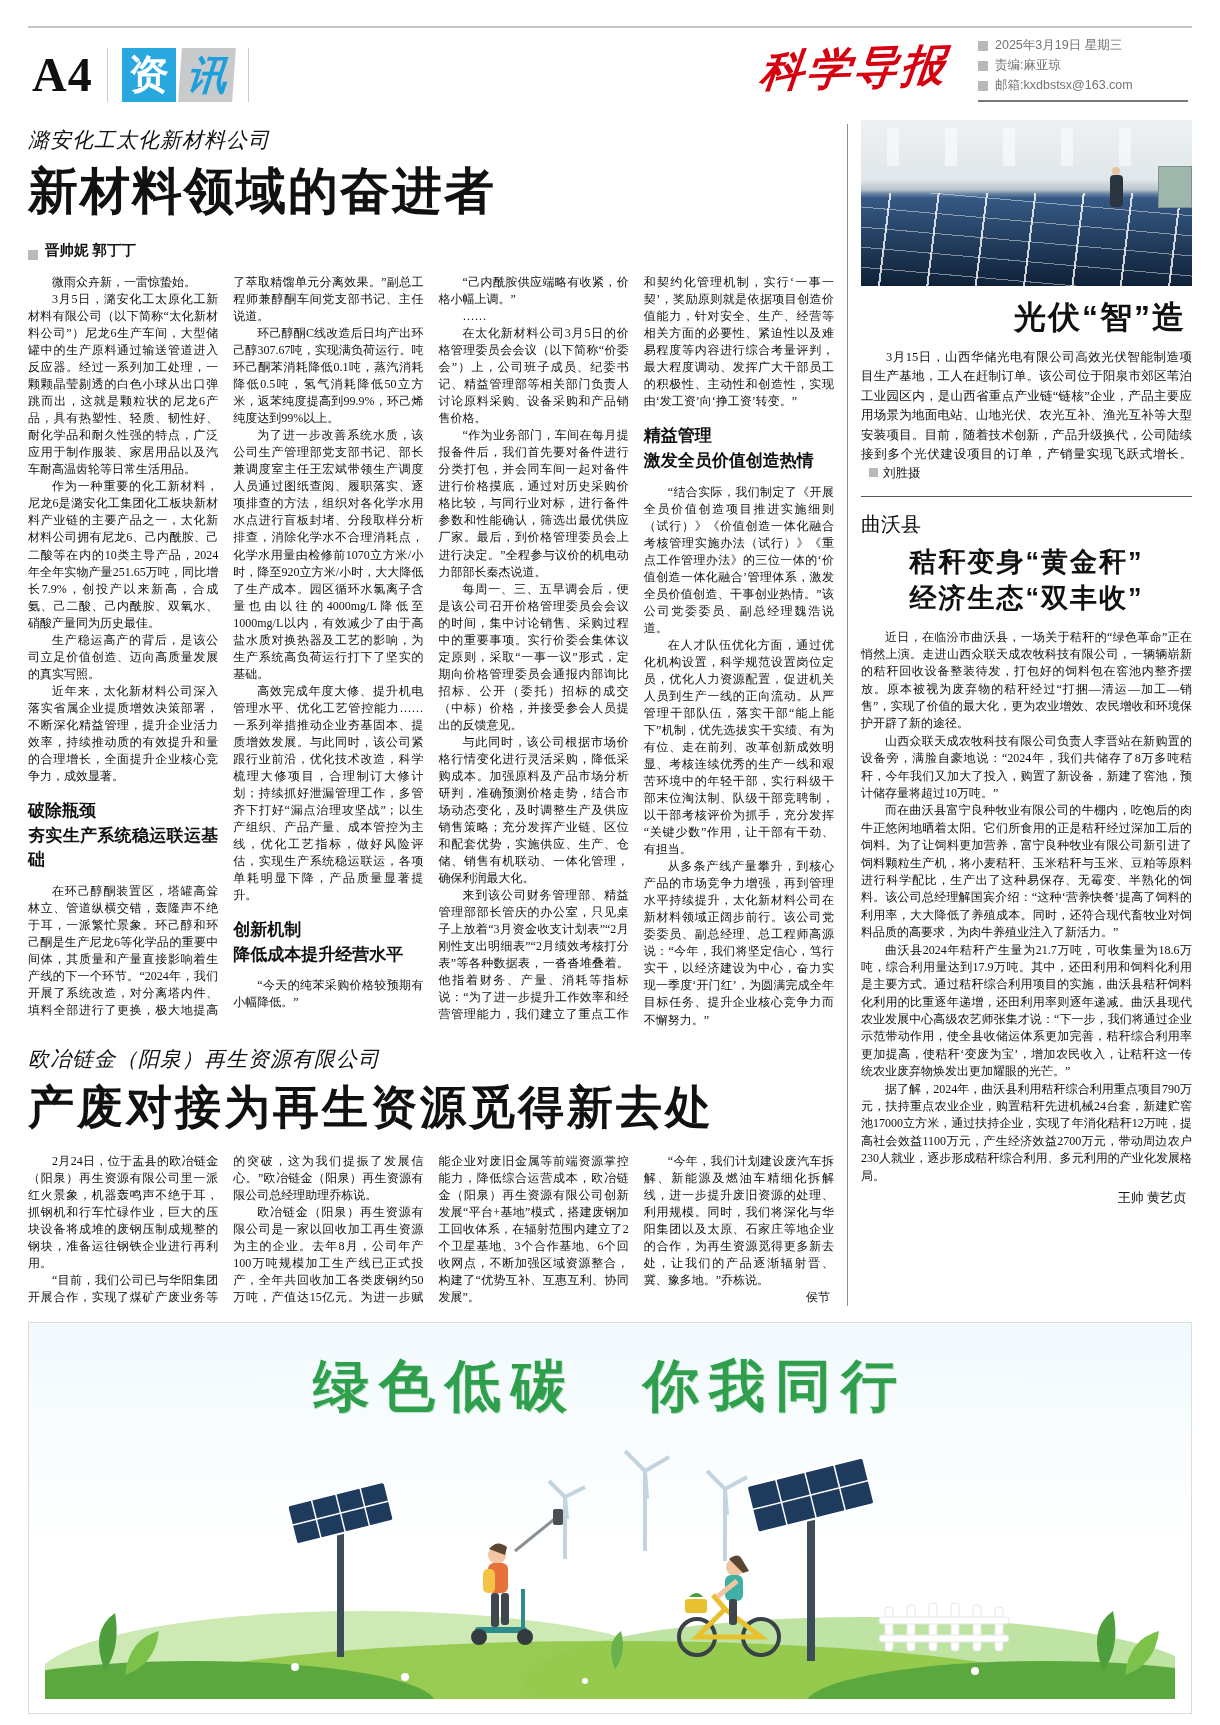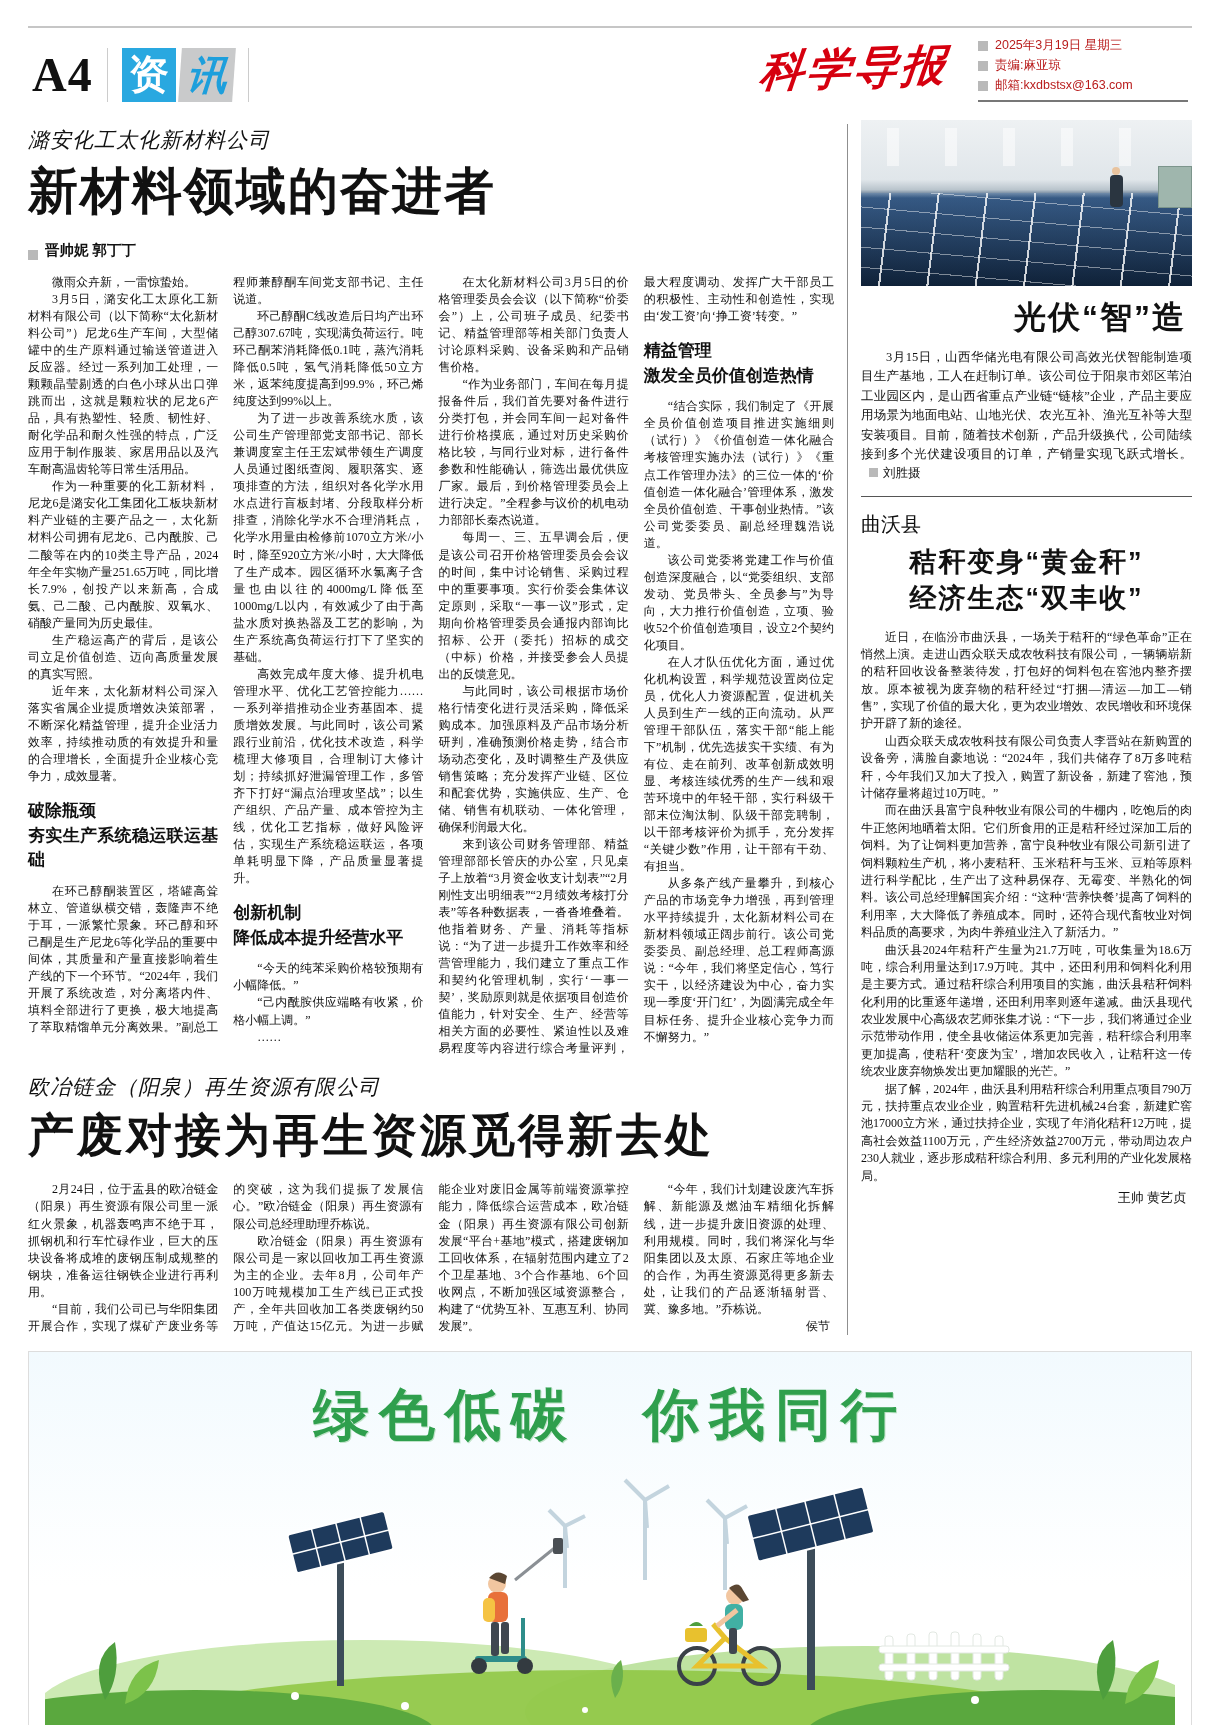--- a/index.html
+++ b/index.html
@@ -13,21 +13,21 @@
   .header-left { display:flex; align-items:center; }
   .page-no { font-size:48px; font-weight:bold; font-family:"Liberation Serif",serif; letter-spacing:1px; padding-right:14px; }
   .section-blocks { display:flex; gap:4px; border-left:1px solid #ccc; border-right:1px solid #ccc; padding:0 14px; }
   .sec-sq { width:54px; height:54px; display:flex; align-items:center; justify-content:center;
             font-size:40px; font-weight:bold; font-family:"DejaVu Sans",sans-serif; }
   .sec-sq.blue { background:#29a8e0; color:#fff; }
   .sec-sq.gray { background:#c9cacb; color:#1d9fdc; font-style:italic; transform:skewX(-4deg); }
   .header-right { display:flex; align-items:center; gap:30px; }
   .masthead { color:#d6000f; font-size:44px; font-weight:bold; font-style:italic;
               transform:rotate(-2deg) skewX(-8deg); letter-spacing:3px; font-family:"DejaVu Serif",serif; }
-  .pub-info { font-family:"Liberation Sans",sans-serif; font-size:12.5px; color:#b91c1c;
+  .pub-info { font-family:"Liberation Sans",sans-serif; font-size:12.5px; color:#737373;
               border-bottom:2px solid #777; padding-bottom:6px; min-width:210px; }
   .pub-info .row { margin-top:3px; display:flex; align-items:center; }
   .sq { width:10px; height:10px; background:#b9b9b9; display:inline-block; margin-right:7px; flex:0 0 auto; }
 
   
   .content { display:flex; margin-top:10px; }
   .main-col { width:806px; }
   .divider-v { width:1px; background:#8f8f8f; margin:4px 13px 0; }
   .right-col { flex:1; min-width:0; }
 
@@ -147,21 +147,20 @@
           <p>“己内酰胺供应端略有收紧，价格小幅上调。”</p>
           <p>……</p>
           <p>在太化新材料公司3月5日的价格管理委员会会议（以下简称“价委会”）上，公司班子成员、纪委书记、精益管理部等相关部门负责人讨论原料采购、设备采购和产品销售价格。</p>
           <p>“作为业务部门，车间在每月提报备件后，我们首先要对备件进行分类打包，并会同车间一起对备件进行价格摸底，通过对历史采购价格比较，与同行业对标，进行备件参数和性能确认，筛选出最优供应厂家。最后，到价格管理委员会上进行决定。”全程参与议价的机电动力部部长秦杰说道。</p>
           <p>每周一、三、五早调会后，便是该公司召开价格管理委员会会议的时间，集中讨论销售、采购过程中的重要事项。实行价委会集体议定原则，采取“一事一议”形式，定期向价格管理委员会通报内部询比招标、公开（委托）招标的成交（中标）价格，并接受参会人员提出的反馈意见。</p>
           <p>与此同时，该公司根据市场价格行情变化进行灵活采购，降低采购成本。加强原料及产品市场分析研判，准确预测价格走势，结合市场动态变化，及时调整生产及供应销售策略；充分发挥产业链、区位和配套优势，实施供应、生产、仓储、销售有机联动、一体化管理，确保利润最大化。</p>
           <p>来到该公司财务管理部、精益管理部部长管庆的办公室，只见桌子上放着“3月资金收支计划表”“2月刚性支出明细表”“2月绩效考核打分表”等各种数据表，一沓沓堆叠着。他指着财务、产量、消耗等指标说：“为了进一步提升工作效率和经营管理能力，我们建立了重点工作和契约化管理机制，实行‘一事一契’，奖励原则就是依据项目创造价值能力，针对安全、生产、经营等相关方面的必要性、紧迫性以及难易程度等内容进行综合考量评判，最大程度调动、发挥广大干部员工的积极性、主动性和创造性，实现由‘发工资’向‘挣工资’转变。”</p>
           <h3 class="subhead">精益管理
 激发全员价值创造热情</h3>
           <p>“结合实际，我们制定了《开展全员价值创造项目推进实施细则（试行）》《价值创造一体化融合考核管理实施办法（试行）》《重点工作管理办法》的三位一体的‘价值创造一体化融合’管理体系，激发全员价值创造、干事创业热情。”该公司党委委员、副总经理魏浩说道。</p>
-          <p>该公司党委将党建工作与价值创造深度融合，以“党委组织、支部发动、党员带头、全员参与”为导向，大力推行价值创造，立项、验收52个价值创造项目，设立2个契约化项目。</p>
           <p>在人才队伍优化方面，通过优化机构设置，科学规范设置岗位定员，优化人力资源配置，促进机关人员到生产一线的正向流动。从严管理干部队伍，落实干部“能上能下”机制，优先选拔实干实绩、有为有位、走在前列、改革创新成效明显、考核连续优秀的生产一线和艰苦环境中的年轻干部，实行科级干部末位淘汰制、队级干部竞聘制，以干部考核评价为抓手，充分发挥“关键少数”作用，让干部有干劲、有担当。</p>
           <p>从多条产线产量攀升，到核心产品的市场竞争力增强，再到管理水平持续提升，太化新材料公司在新材料领域正阔步前行。该公司党委委员、副总经理、总工程师高源说：“今年，我们将坚定信心，笃行实干，以经济建设为中心，奋力实现一季度‘开门红’，为圆满完成全年目标任务、提升企业核心竞争力而不懈努力。”</p>
         </div>
       </div>
 
       <div class="bottom-article">
         <div class="kicker">欧冶链金（阳泉）再生资源有限公司</div>
         <h2 class="bottom-title">产废对接为再生资源觅得新去处</h2>
         <div class="bcols">
           <p>2月24日，位于盂县的欧冶链金（阳泉）再生资源有限公司里一派红火景象，机器轰鸣声不绝于耳，抓钢机和行车忙碌作业，巨大的压块设备将成堆的废钢压制成规整的钢块，准备运往钢铁企业进行再利用。</p>

